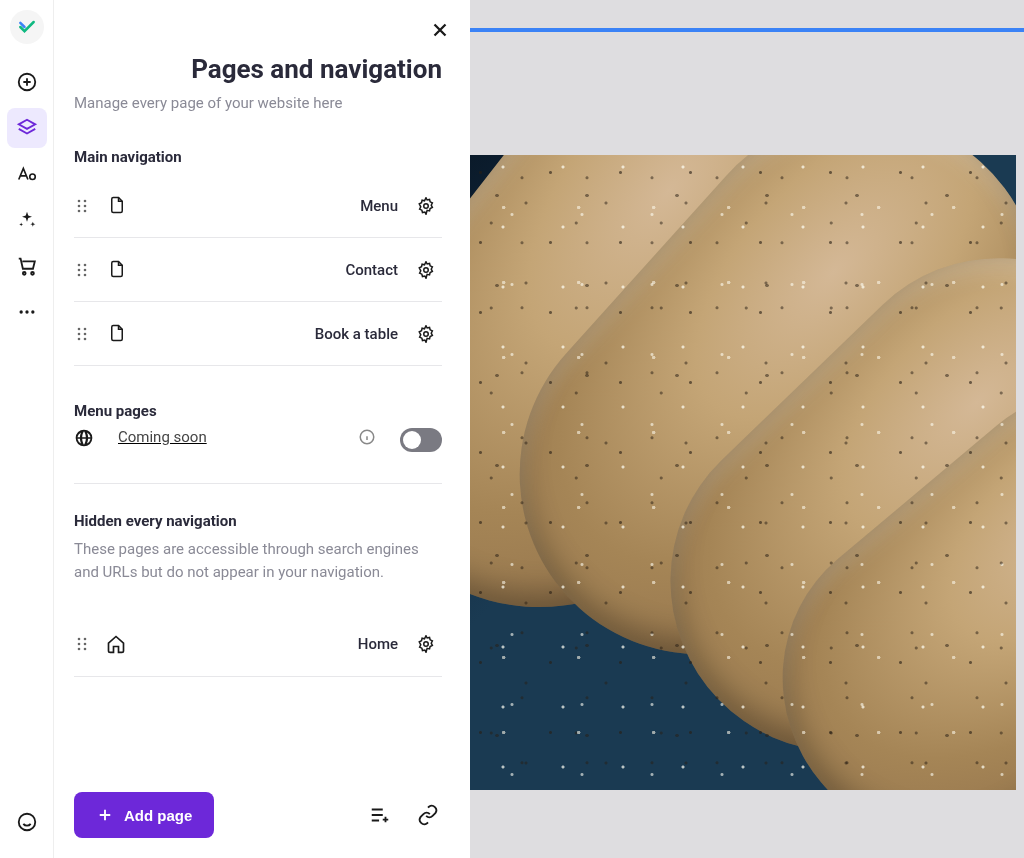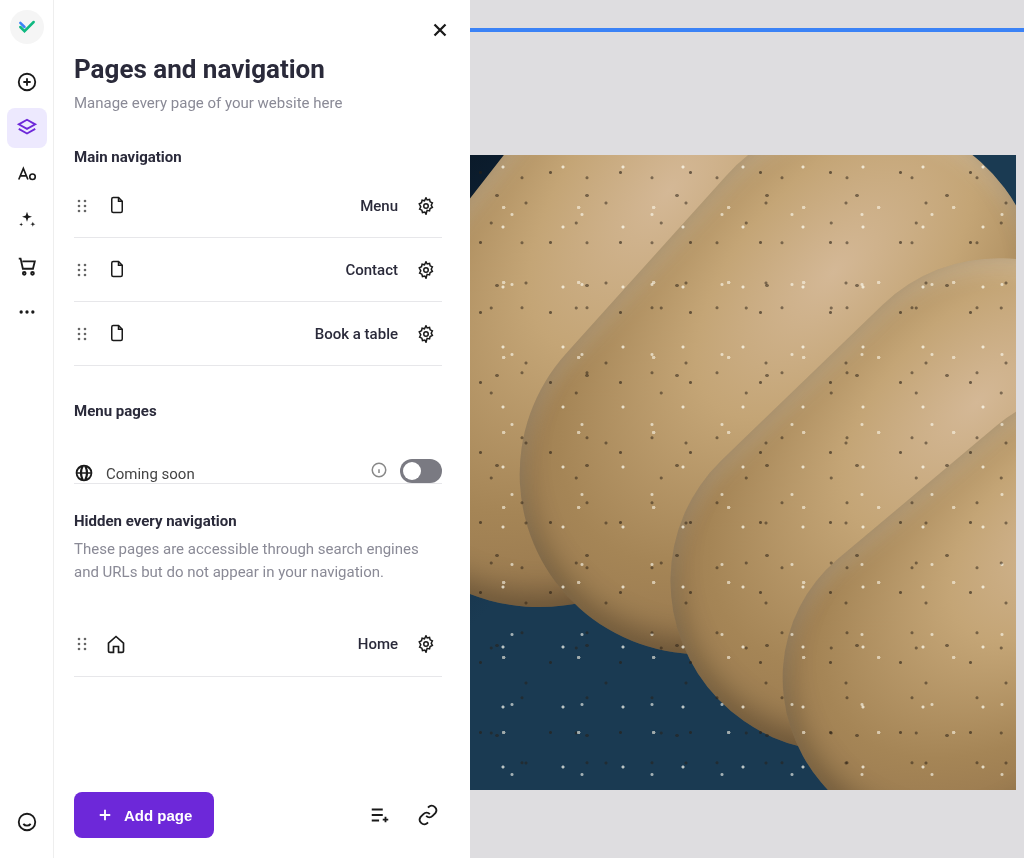--- a/index.html
+++ b/index.html
@@ -78,20 +78,21 @@
       align-items: center;
       justify-content: center;
       cursor: pointer;
       color: #1a1a1a;
     }
     .panel-title {
       font-size: 26px;
       font-weight: 700;
       color: #2a2a3a;
       margin-top: 38px;
+      text-align: right;
     }
     .panel-subtitle {
       font-size: 15px;
       color: #8a8a96;
       margin-top: 10px;
     }
     .section-title {
       font-size: 15px;
       font-weight: 700;
       color: #2a2a3a;
@@ -131,24 +132,25 @@
       width: 24px;
       height: 24px;
       display: flex;
       align-items: center;
       justify-content: center;
       cursor: pointer;
       color: #1a1a1a;
     }
     .other-row {
       display: flex;
-      align-items: flex-end;
+      align-items: flex-start;
       height: 56px;
       border-bottom: 1px solid #e7e7ea;
-      gap: 12px;
+      gap: 24px;
+      text-decoration: underline;
     }
     .other-label {
       flex: 1;
       font-size: 15px;
       color: #444;
     }
     .info-icon {
       color: #888;
     }
     .toggle {

